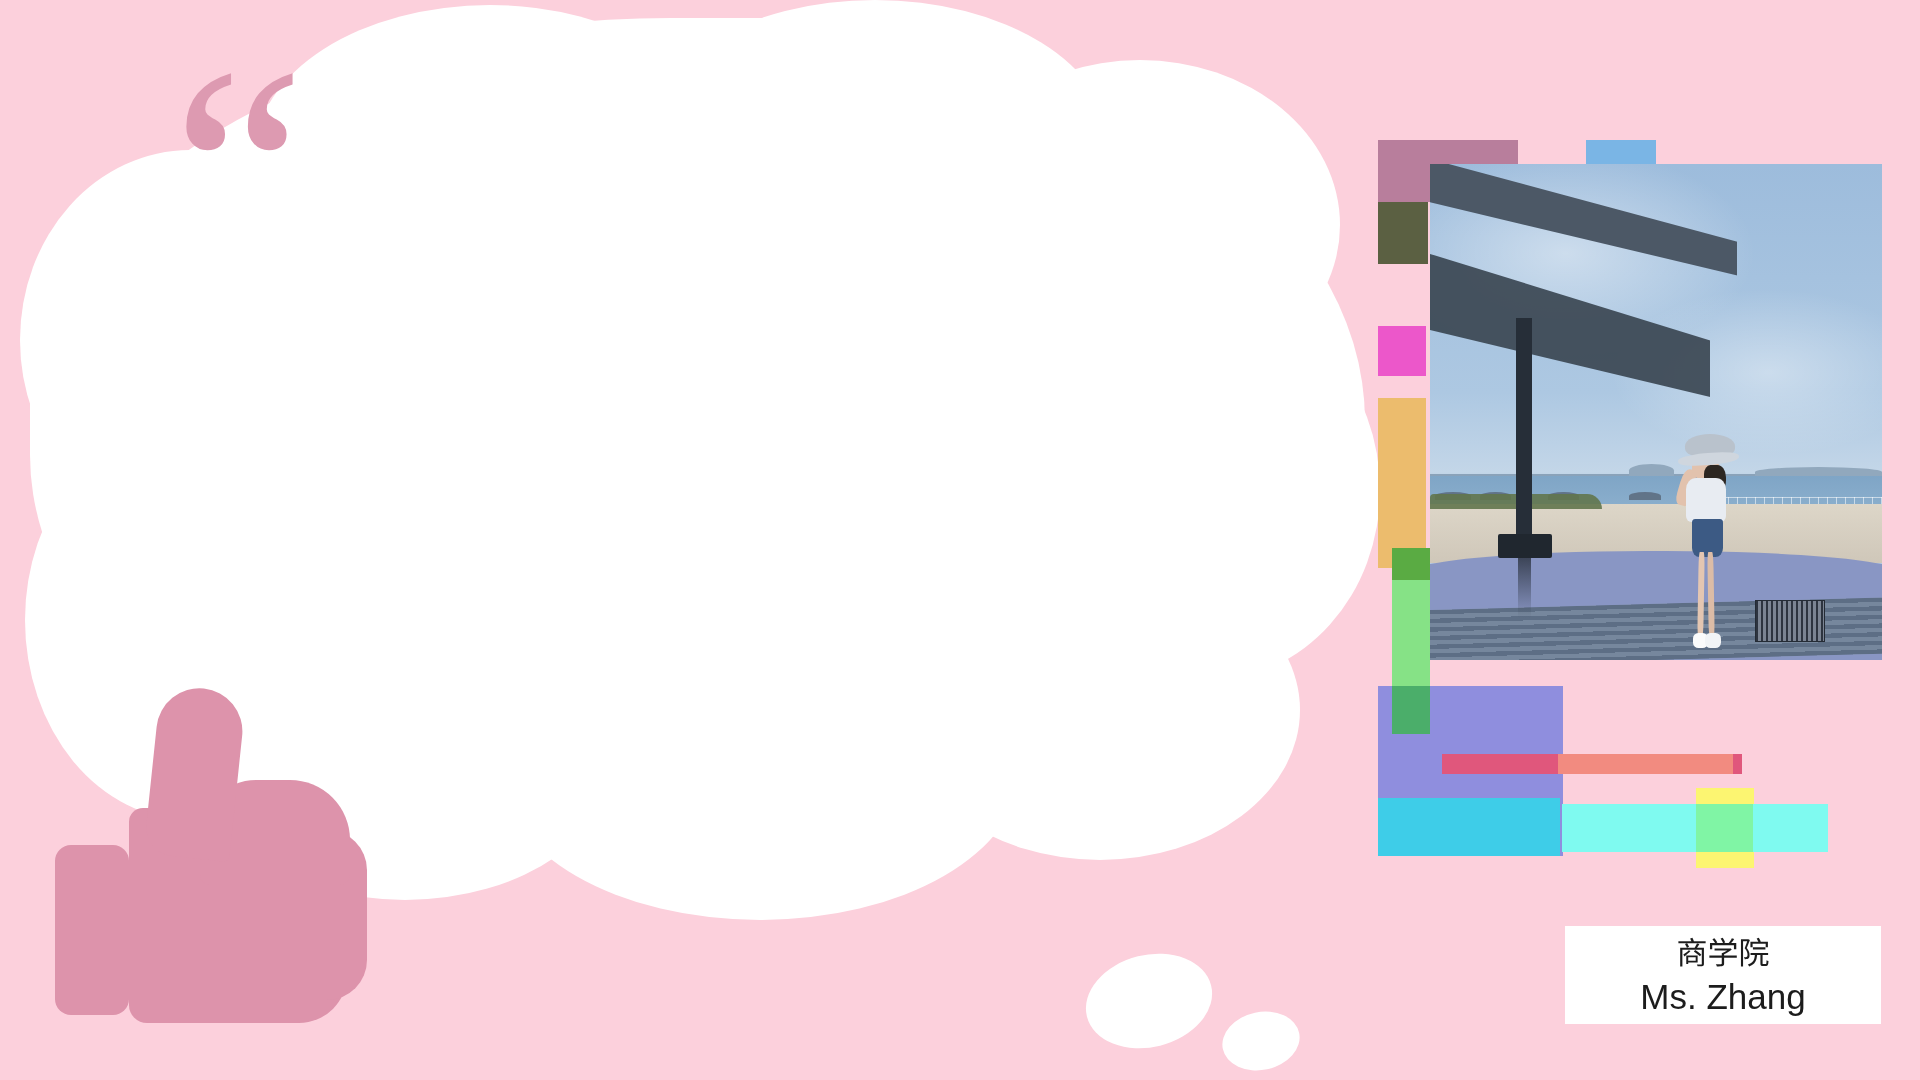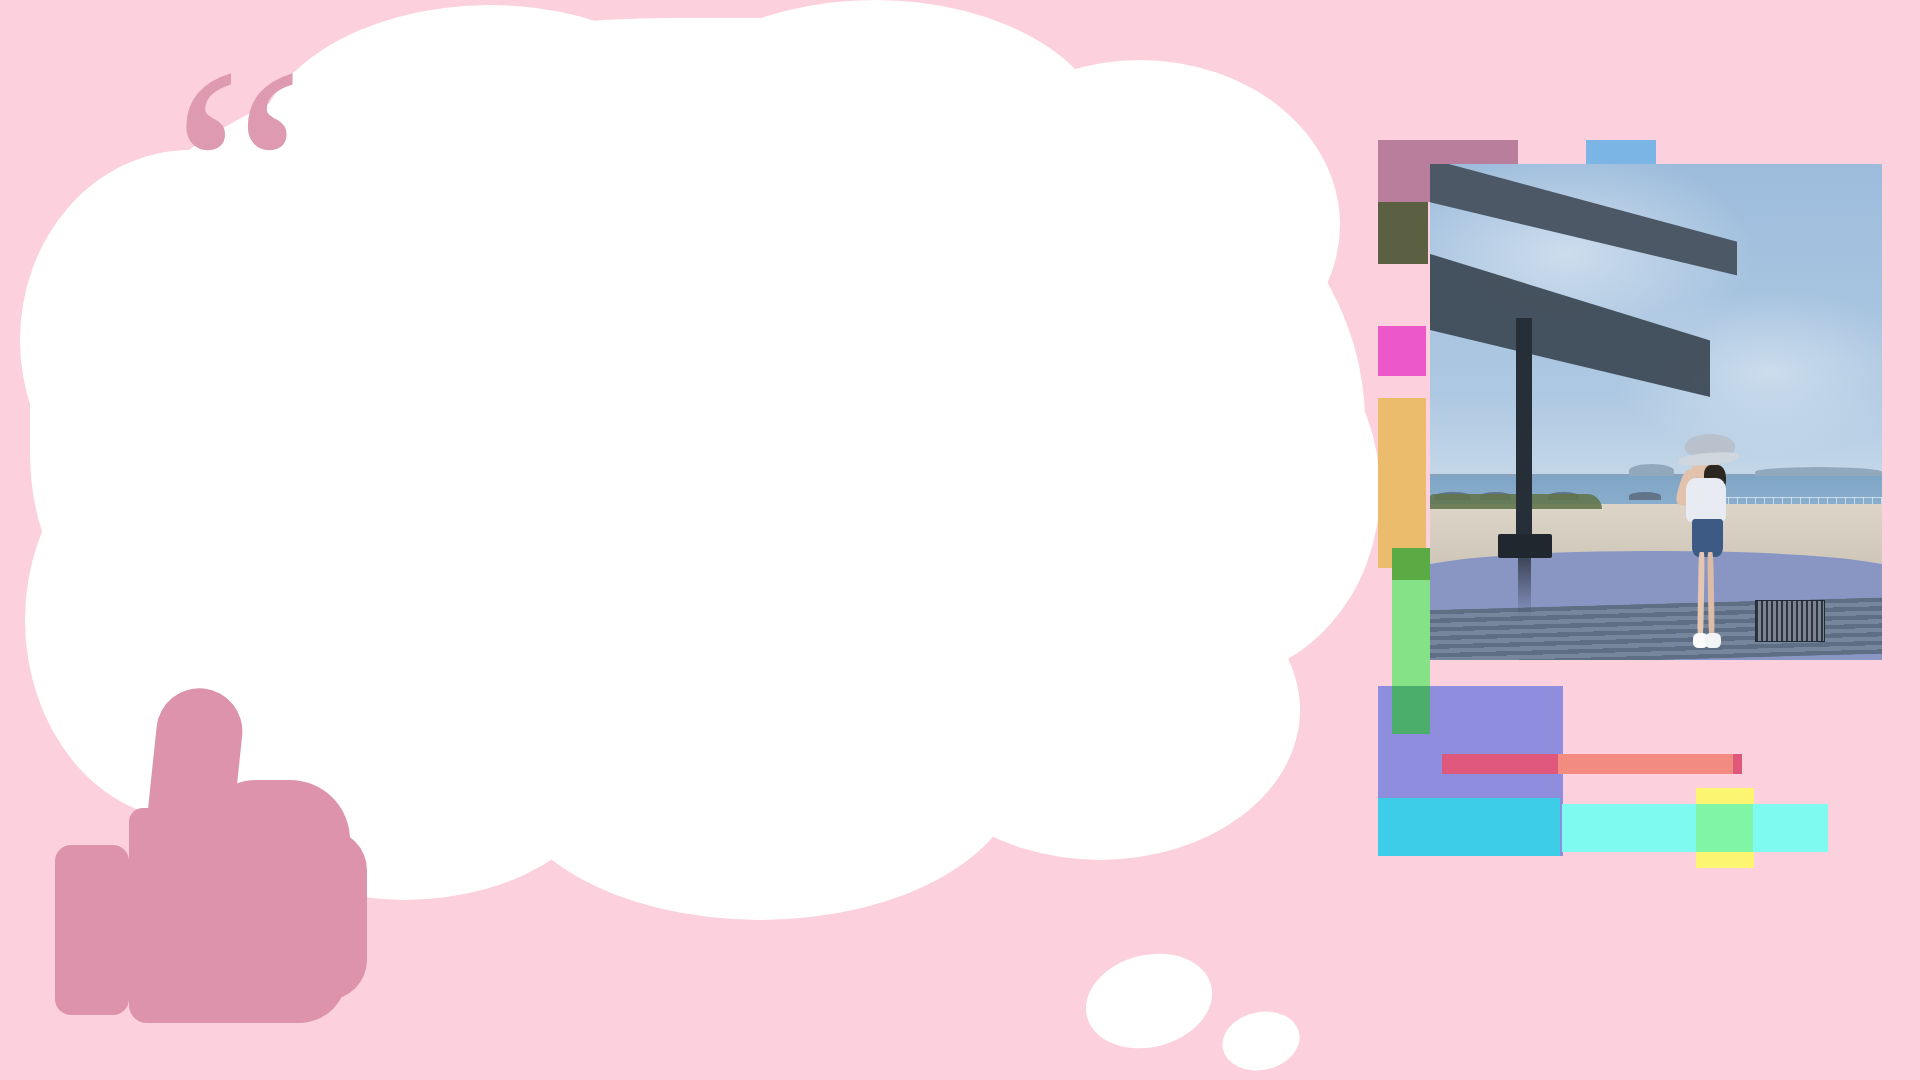--- a/index.html
+++ b/index.html
@@ -399,14 +399,18 @@
         <div class="p-top"></div>
         <div class="p-shorts"></div>
         <div class="p-leg1"></div>
         <div class="p-leg2"></div>
         <div class="p-shoe1"></div>
         <div class="p-shoe2"></div>
       </div>
     </div>
   </div>
 
+  <div class="attribution">
+    <div class="attr-dept">商学院</div>
+    <div class="attr-name">Ms. Zhang</div>
+  </div>
 
 </div>
 
 </body></html>

